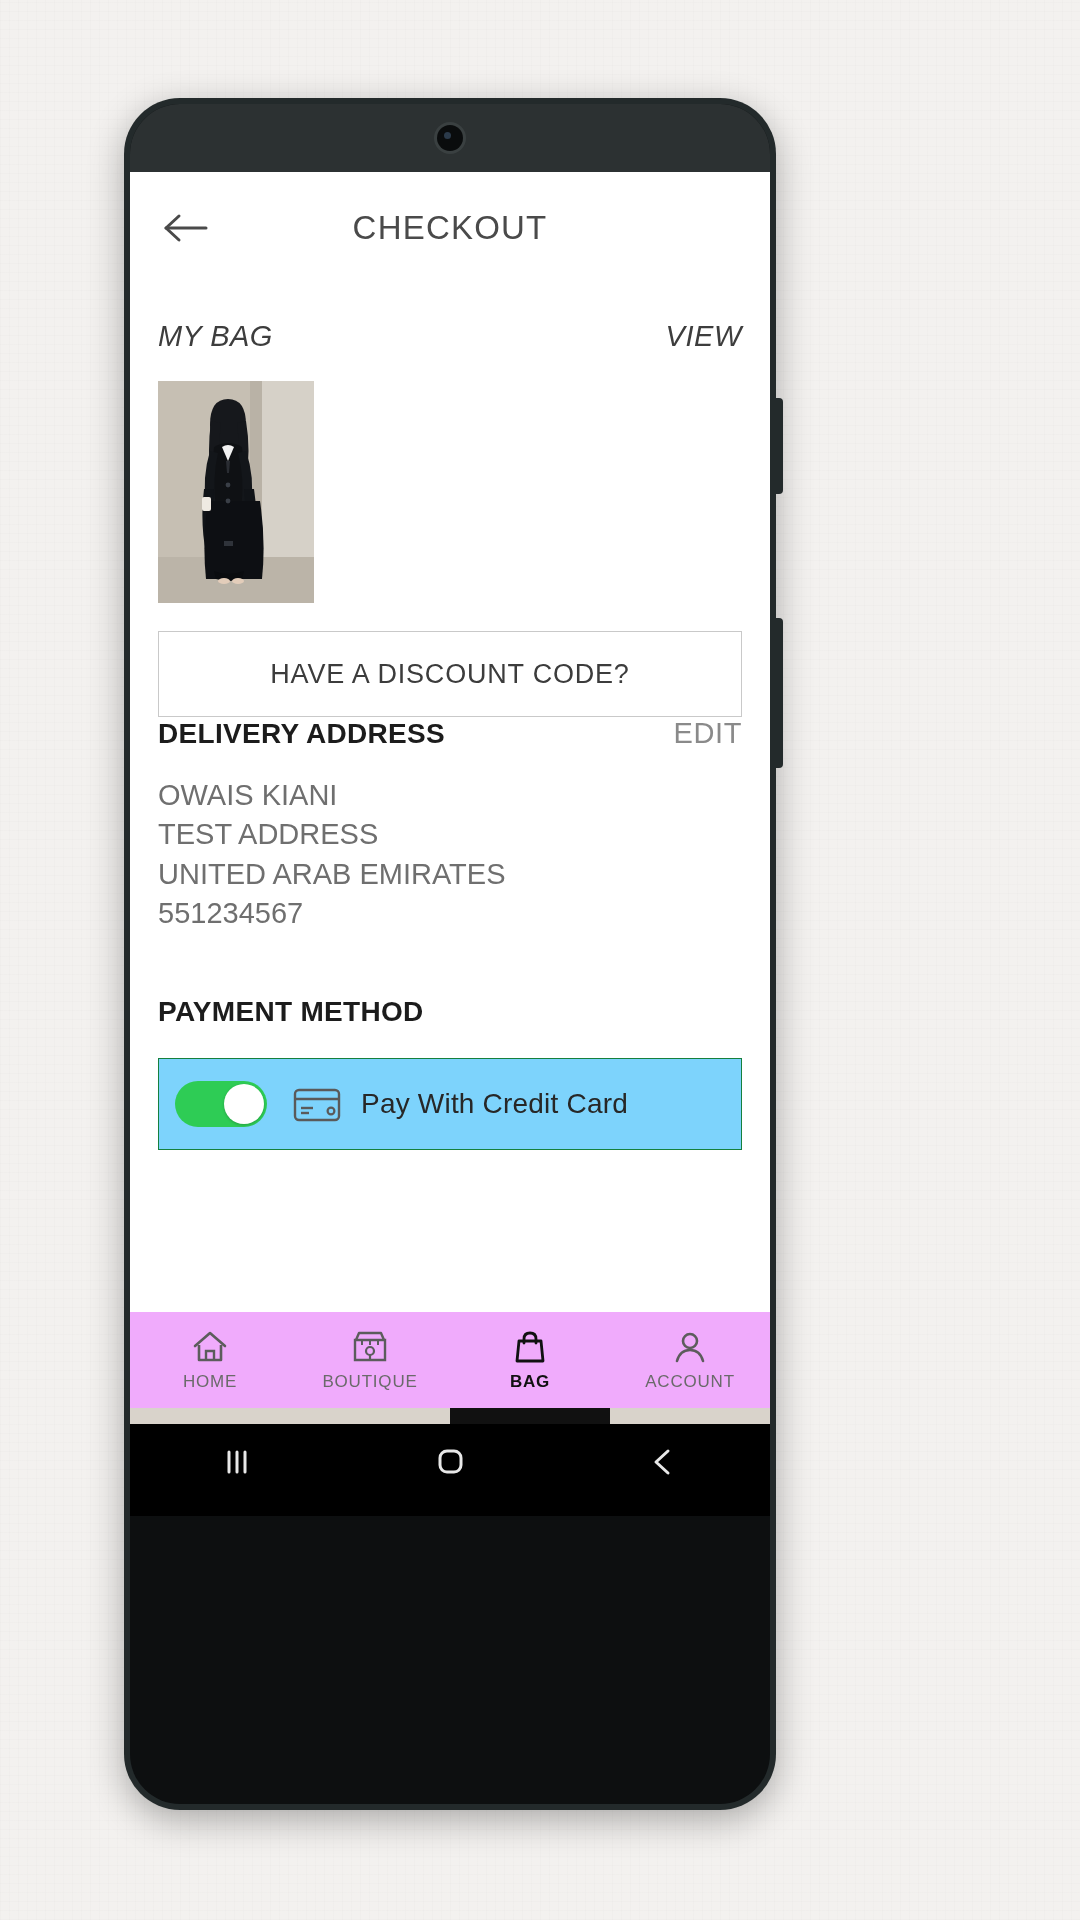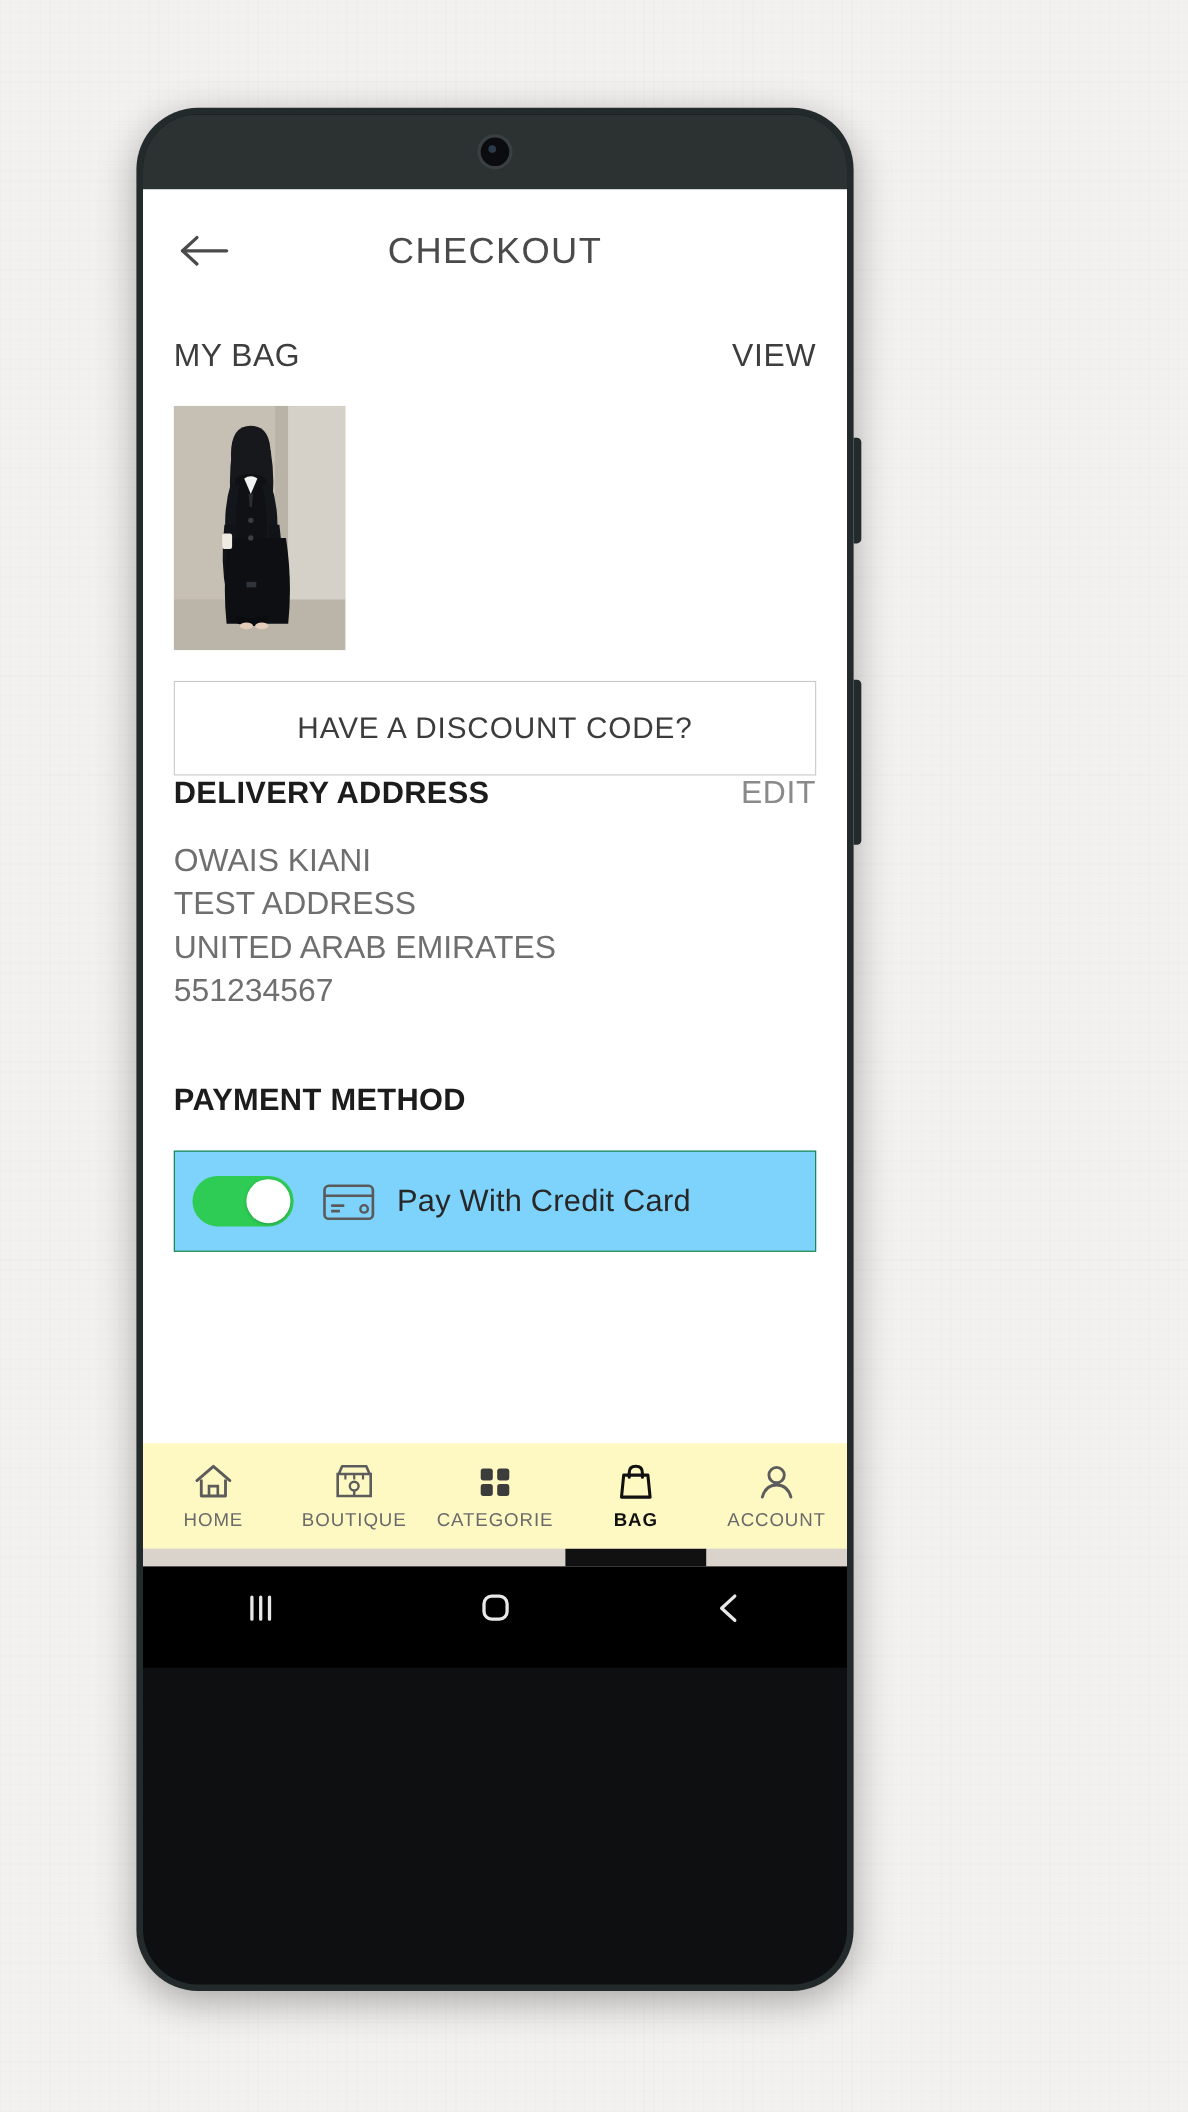--- a/index.html
+++ b/index.html
@@ -100,21 +100,21 @@
   }
   .section-title-light {
     font-size: 29px; color: #3d3d3d; letter-spacing: .4px; font-weight: 400;
   }
   .link-action {
     font-size: 29px; color: #3d3d3d; letter-spacing: .6px;
     cursor: pointer; font-weight: 400;
   }
   .link-action.muted { color: #8a8a8a; }
 
-  .bag-row { margin-top: 24px; }
+  .bag-row { margin-top: 36px; font-style: italic; }
 
   .thumb {
     margin-top: 28px;
     width: 156px; height: 222px;
     overflow: hidden;
     background: #cfc9bf;
     position: relative;
   }
   .thumb svg { display: block; width: 100%; height: 100%; }
 
@@ -170,21 +170,21 @@
   }
   .pay-label {
     margin-left: 16px;
     font-size: 28px; color: #272727; letter-spacing: .2px;
   }
 
   
   .tabbar {
     flex: none;
     height: 96px;
-    background: #fef9c3;
+    background: #f0abfc;
     display: flex;
     position: relative;
   }
   .tab {
     flex: 1;
     display: flex; flex-direction: column;
     align-items: center; justify-content: center;
     gap: 6px;
     cursor: pointer;
     position: relative;
@@ -333,29 +333,20 @@
           <svg width="40" height="38" viewBox="0 0 40 38">
             <path d="M6 12 L9 5 H31 L34 12" fill="none" stroke="#5c5c5c" stroke-width="2.4" stroke-linejoin="round"></path>
             <path d="M5 12 H35 V32 H5 Z" fill="none" stroke="#5c5c5c" stroke-width="2.4"></path>
             <path d="M12 12 V17 M20 12 V17 M28 12 V17" stroke="#5c5c5c" stroke-width="2"></path>
             <circle cx="20" cy="23" r="4" fill="none" stroke="#5c5c5c" stroke-width="2.2"></circle>
             <path d="M20 27 V31" stroke="#5c5c5c" stroke-width="2.2"></path>
           </svg>
           <div class="tab-label">BOUTIQUE</div>
         </div>
 
-        <div class="tab">
-          <svg width="40" height="38" viewBox="0 0 40 38">
-            <rect x="7" y="7" width="11" height="11" rx="2.5" fill="#3c3c3c"></rect>
-            <rect x="22" y="7" width="11" height="11" rx="2.5" fill="#3c3c3c"></rect>
-            <rect x="7" y="21" width="11" height="11" rx="2.5" fill="#3c3c3c"></rect>
-            <rect x="22" y="21" width="11" height="11" rx="2.5" fill="#3c3c3c"></rect>
-          </svg>
-          <div class="tab-label">CATEGORIE</div>
-        </div>
 
         <div class="tab active">
           <svg width="40" height="38" viewBox="0 0 40 38">
             <path d="M9 13 H31 L33 33 H7 Z" fill="none" stroke="#111" stroke-width="2.8" stroke-linejoin="round"></path>
             <path d="M14 15 V11 q0-6 6-6 q6 0 6 6 V15" fill="none" stroke="#111" stroke-width="2.8" stroke-linecap="round"></path>
           </svg>
           <div class="tab-label">BAG</div>
         </div>
 
         <div class="tab">

